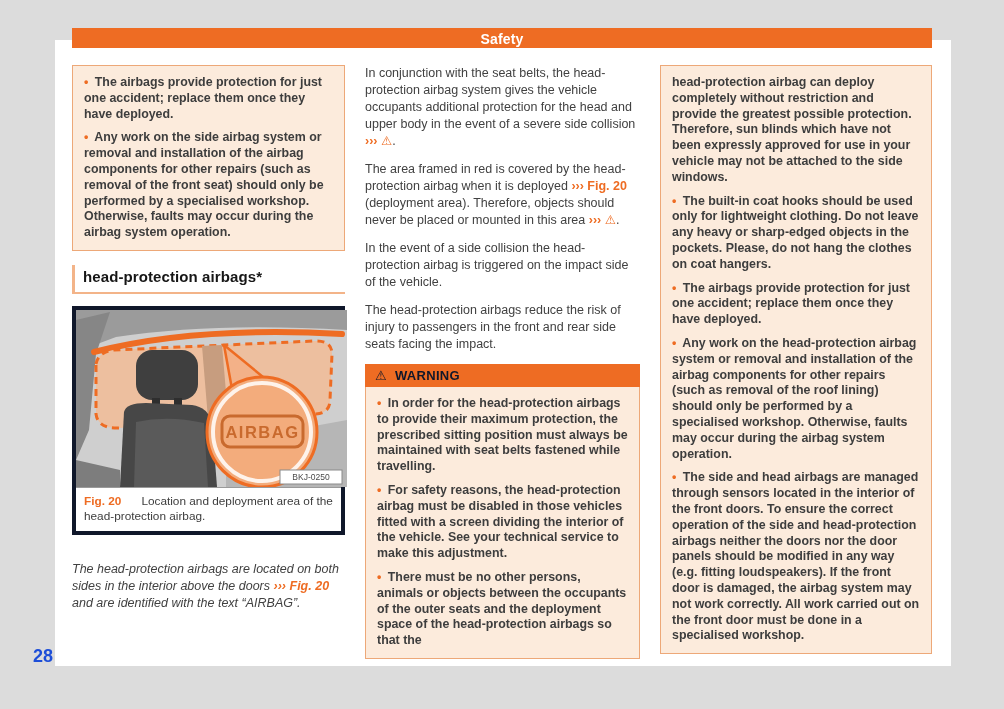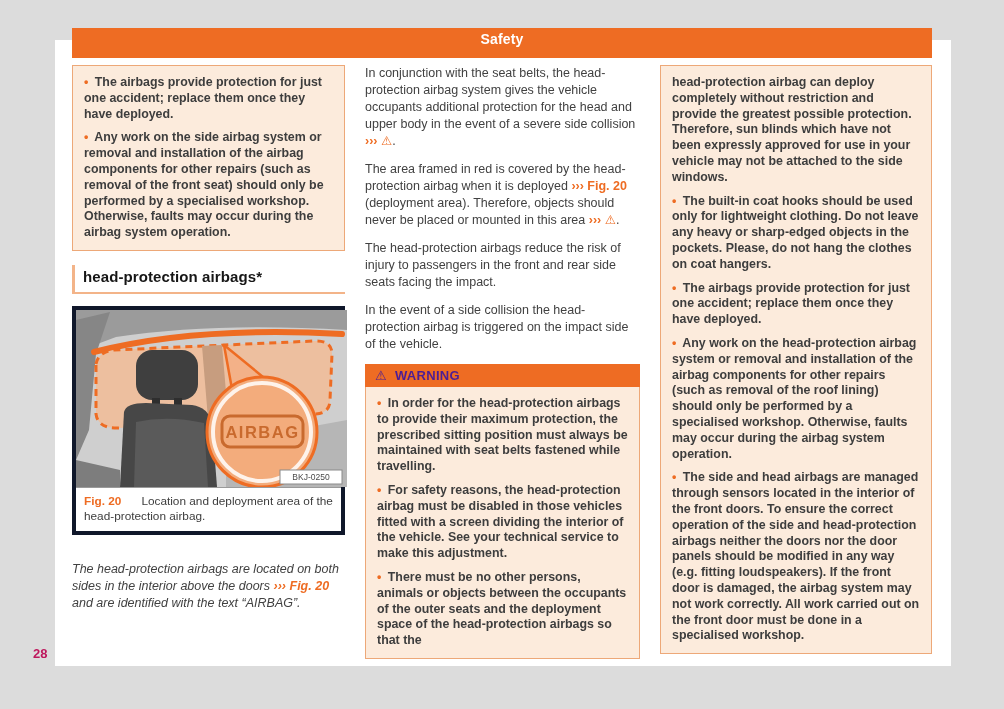--- a/index.html
+++ b/index.html
@@ -7,21 +7,21 @@
     width:1004px;height:709px;position:relative;overflow:hidden;
     background:#dcdcdc;
     font-family:"Liberation Sans", sans-serif;
     -webkit-font-smoothing:antialiased;
   }
   .page{
     position:absolute;left:55px;top:40px;width:896px;height:626px;
     background:#ffffff;
   }
   .safety-bar{
-    position:absolute;left:72px;top:28px;width:860px;height:30px;
+    position:absolute;left:72px;top:28px;width:860px;height:20px;
     background:#ee6c23;color:#ffffff;text-align:center;
     font-size:14px;font-weight:bold;line-height:23px;letter-spacing:.2px;
     z-index:5;
   }
   .col{position:absolute;top:65px;}
   .col1{left:72px;width:273px;}
   .col2{left:365px;width:275px;}
   .col3{left:660px;width:272px;}
 
   
@@ -53,29 +53,29 @@
   .fig-caption{
     border-top:1px solid #9a9a9a;padding:6px 8px 7px 8px;
     font-size:11.8px;line-height:15px;color:#3d3d3d;
   }
   .fig-label{color:#ee6c23;font-weight:bold;margin-right:20px;}
   .after-fig{margin-top:26px;font-style:italic;}
 
   
   .warning-head{
     margin-top:3px;
-    background:#ee6c23;color:#4c1d95;font-weight:bold;font-size:13px;
+    background:#ee6c23;color:#0f172a;font-weight:bold;font-size:13px;
     padding:4px 10px;letter-spacing:.3px;
   }
   .warning-head .w-tri{margin-right:8px;font-weight:normal;}
   .warning-body{border-top:none;}
 
   .page-number{
     position:absolute;left:33px;top:646px;
-    font-size:13px;font-weight:bold;color:#be185d;z-index:6;
+    font-size:18px;font-weight:bold;color:#1d4ed8;z-index:6;
   }
 </style>
 </head>
 <body>
 
 <div class="page"></div>
 
 <div class="safety-bar">
   <span>Safety</span>
 </div>
@@ -149,22 +149,22 @@
   </p>
 
   <p class="para">
     <span>The area framed in red is covered by the head-protection airbag when it is deployed</span>
     <span class="ref">››› Fig. 20</span>
     <span>(deployment area). Therefore, objects should never be placed or mounted in this area</span>
     <span class="ref">›››</span>
     <span class="ref tri">⚠</span><span>.</span>
   </p>
 
+  <p class="para">In the event of a side collision the head-protection airbag is triggered on the impact side of the vehicle.</p>
   <p class="para">The head-protection airbags reduce the risk of injury to passengers in the front and rear side seats facing the impact.</p>
-  <p class="para">In the event of a side collision the head-protection airbag is triggered on the impact side of the vehicle.</p>
 
   <div class="warning-head">
     <span class="w-tri">⚠</span><span>WARNING</span>
   </div>
   <div class="wbox warning-body">
     <p><span class="dot">•</span> <span>In order for the head-protection airbags to provide their maximum protection, the prescribed sitting position must always be maintained with seat belts fastened while travelling.</span></p>
     <p><span class="dot">•</span> <span>For safety reasons, the head-protection airbag must be disabled in those vehicles fitted with a screen dividing the interior of the vehicle. See your technical service to make this adjustment.</span></p>
     <p><span class="dot">•</span> <span>There must be no other persons, animals or objects between the occupants of the outer seats and the deployment space of the head-protection airbags so that the</span></p>
   </div>
 </div>

